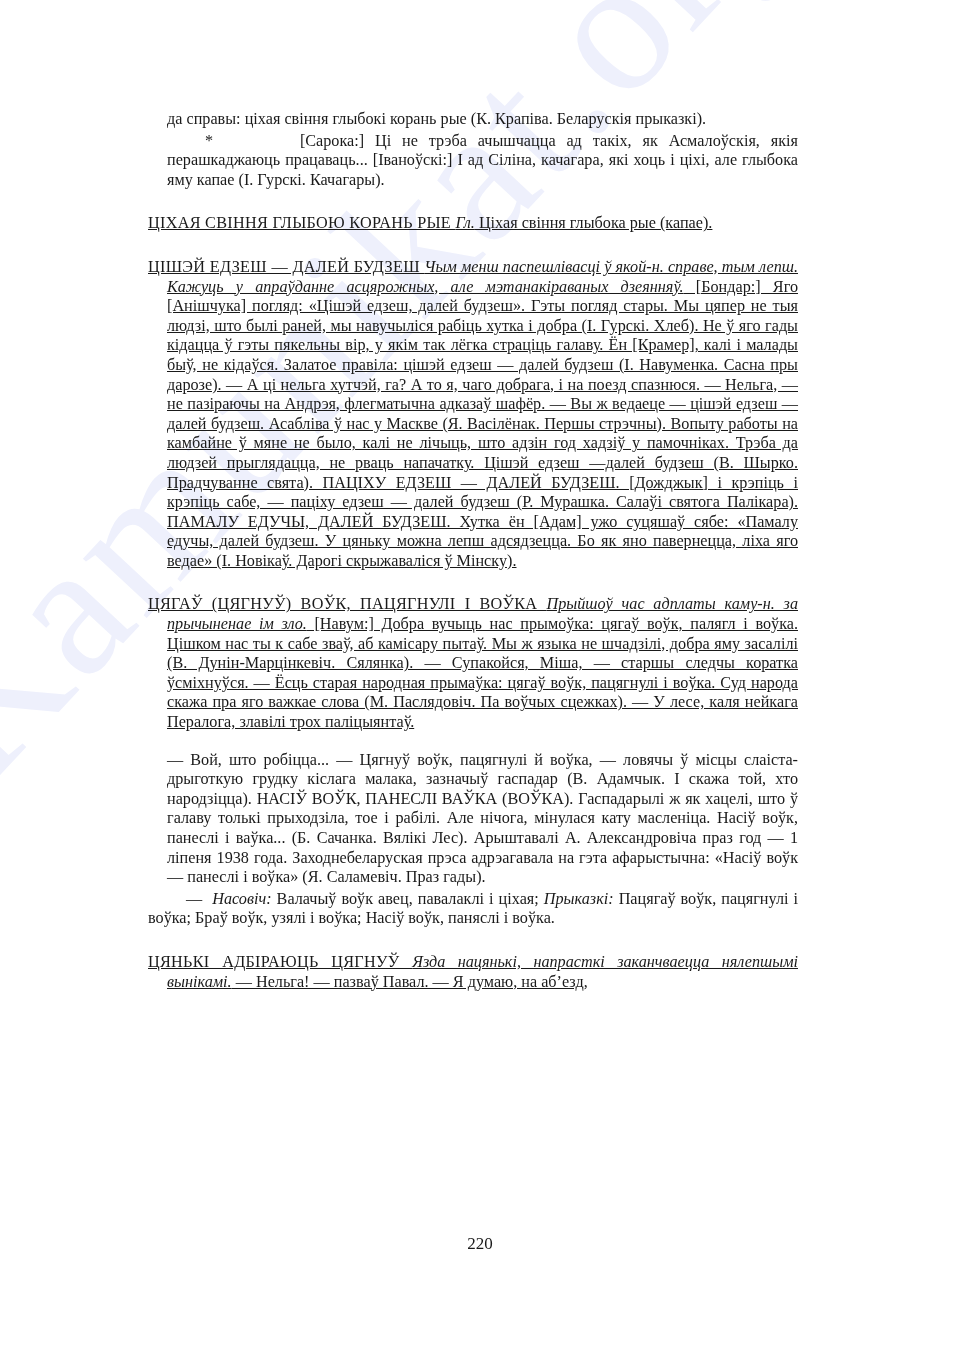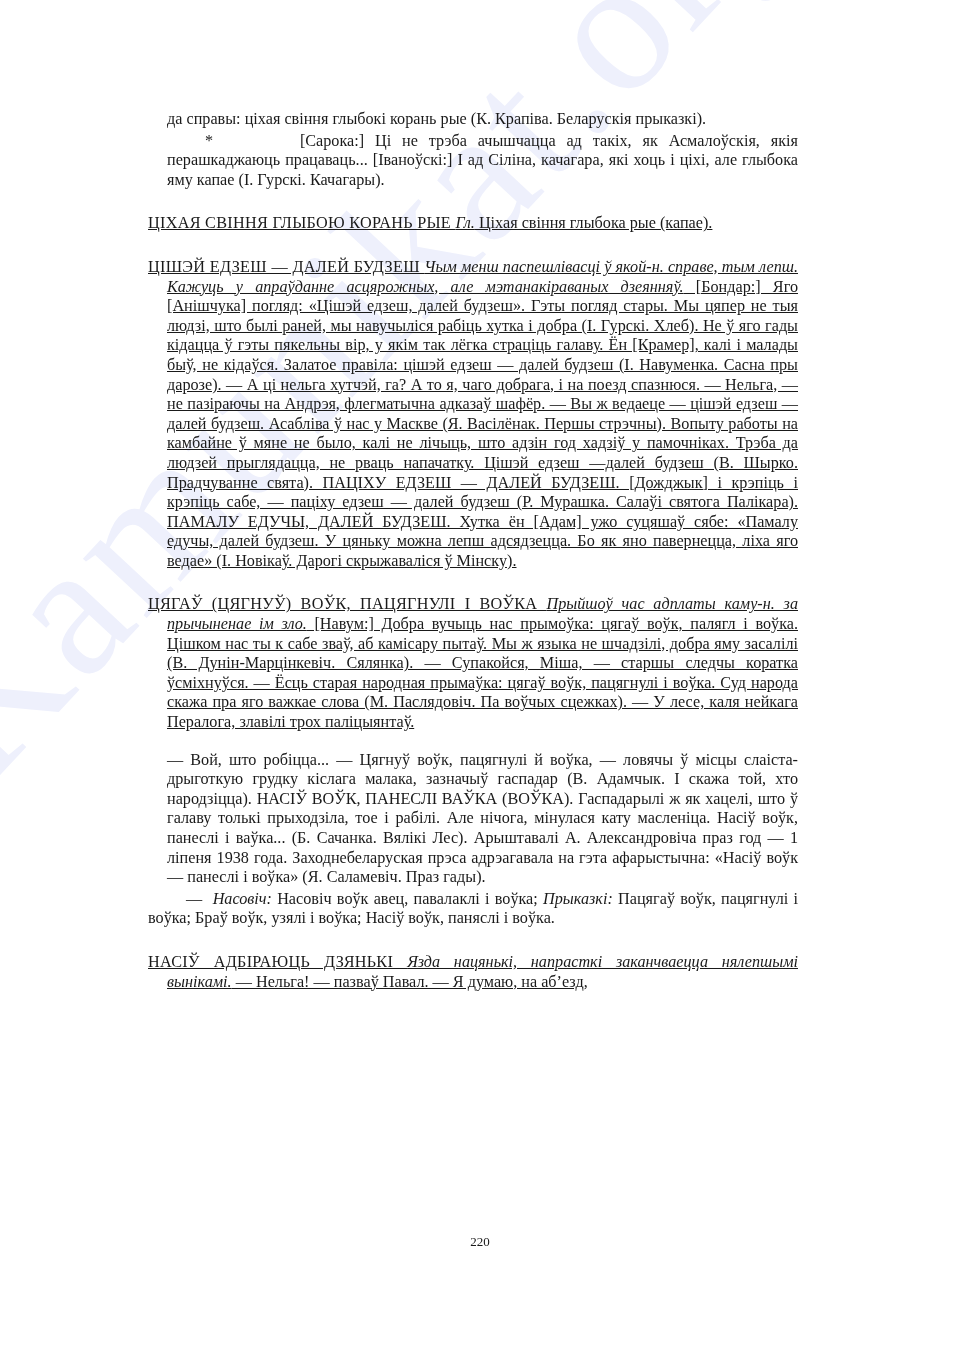--- a/index.html
+++ b/index.html
@@ -71,21 +71,21 @@
     }
     .def, .src-it {
       font-style: italic;
     }
     .page-number {
       position: absolute;
       left: 0;
       width: 960px;
       top: 1234px;
       text-align: center;
-      font-size: 13px;
+      font-size: 17px;
       z-index: 1;
     }
   </style>
 </head>
 <body>
 
 <div class="watermark">
   <span>Kamunikat.org</span>
 </div>
 
@@ -111,22 +111,22 @@
 
   <p class="para entry">
     <span class="headword">ЦЯГАЎ (ЦЯГНУЎ) ВОЎК, ПАЦЯГНУЛІ І ВОЎКА </span><span class="def">Прыйшоў час адплаты каму-н. за прычыненае ім зло.</span><span> [Навум:] Добра вучыць нас прымоўка: цягаў воўк, палягл і воўка. Цішком нас ты к сабе зваў, аб камісару пытаў. Мы ж языка не шчадзілі, добра яму засалілі (В. Дунін-Марцінкевіч. Сялянка). — Супакойся, Міша, — старшы следчы коратка ўсміхнуўся. — Ёсць старая народная прымаўка: цягаў воўк, пацягнулі і воўка. Суд народа скажа пра яго важкае слова (М. Паслядовіч. Па воўчых сцежках). — У лесе, каля нейкага Пералога, злавілі трох паліцыянтаў.</span>
   </p>
 
   <p class="para cont" style="margin-top:18px;">
     <span>—  Вой, што робіцца... — Цягнуў воўк, пацягнулі й воўка, — ловячы ў місцы слаіста-дрыготкую грудку кіслага малака, зазначыў гаспадар (В. Адамчык. І скажа той, хто народзіцца). НАСІЎ ВОЎК, ПАНЕСЛІ ВАЎКА (ВОЎКА). Гаспадарылі ж як хацелі, што ў галаву толькі прыходзіла, тое і рабілі. Але нічога, мінулася кату масленіца. Насіў воўк, панеслі і ваўка... (Б. Сачанка. Вялікі Лес). Арыштавалі А. Александровіча праз год — 1 ліпеня 1938 года. Заходнебеларуская прэса адрэагавала на гэта афарыстычна: «Насіў воўк — панеслі і воўка» (Я. Саламевіч. Праз гады).</span>
   </p>
 
   <p class="para indent sub">
-    <span style="white-space: pre;">—  </span><span class="src-it">Насовіч:</span><span> Насовіч воўк авец, павалаклі і воўка; </span><span class="src-it">Прыказкі:</span><span> Пацягаў воўк, пацягнулі і воўка; Браў воўк, узялі і воўка; Насіў воўк, паняслі і воўка.</span>
+    <span style="white-space: pre;">—  </span><span class="src-it">Насовіч:</span><span> Валачыў воўк авец, павалаклі і ціхая; </span><span class="src-it">Прыказкі:</span><span> Пацягаў воўк, пацягнулі і воўка; Браў воўк, узялі і воўка; Насіў воўк, паняслі і воўка.</span>
   </p>
 
   <p class="para entry">
-    <span class="headword">НАСІЎ АДБІРАЮЦЬ ДЗЯНЬКІ </span><span class="def">Язда нацянькі, напрасткі заканчваецца нялепшымі вынікамі.</span><span> — Нельга! — пазваў Павал. — Я думаю, на аб’езд,</span>
+    <span class="headword">ЦЯНЬКІ АДБІРАЮЦЬ ЦЯГНУЎ </span><span class="def">Язда нацянькі, напрасткі заканчваецца нялепшымі вынікамі.</span><span> — Нельга! — пазваў Павал. — Я думаю, на аб’езд,</span>
   </p>
 
 </div>
 
 <div class="page-number">220</div>
 
 </body></html>

